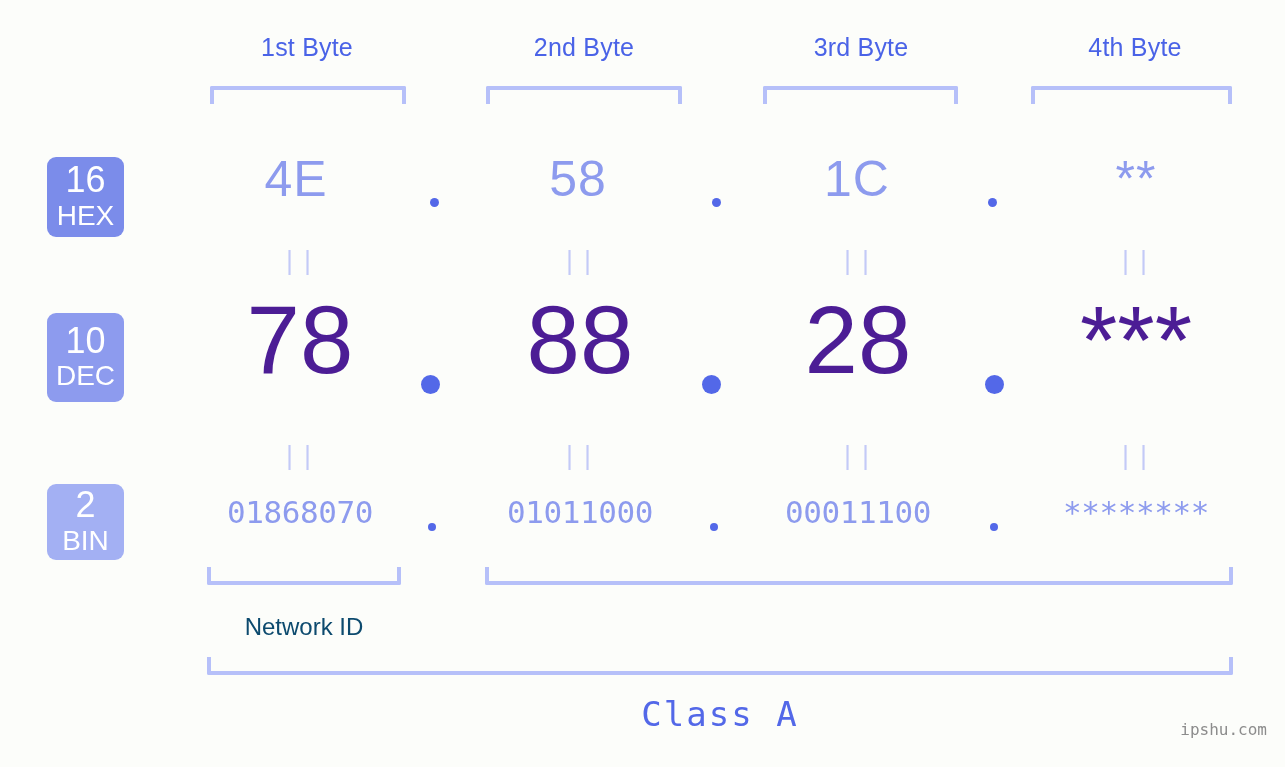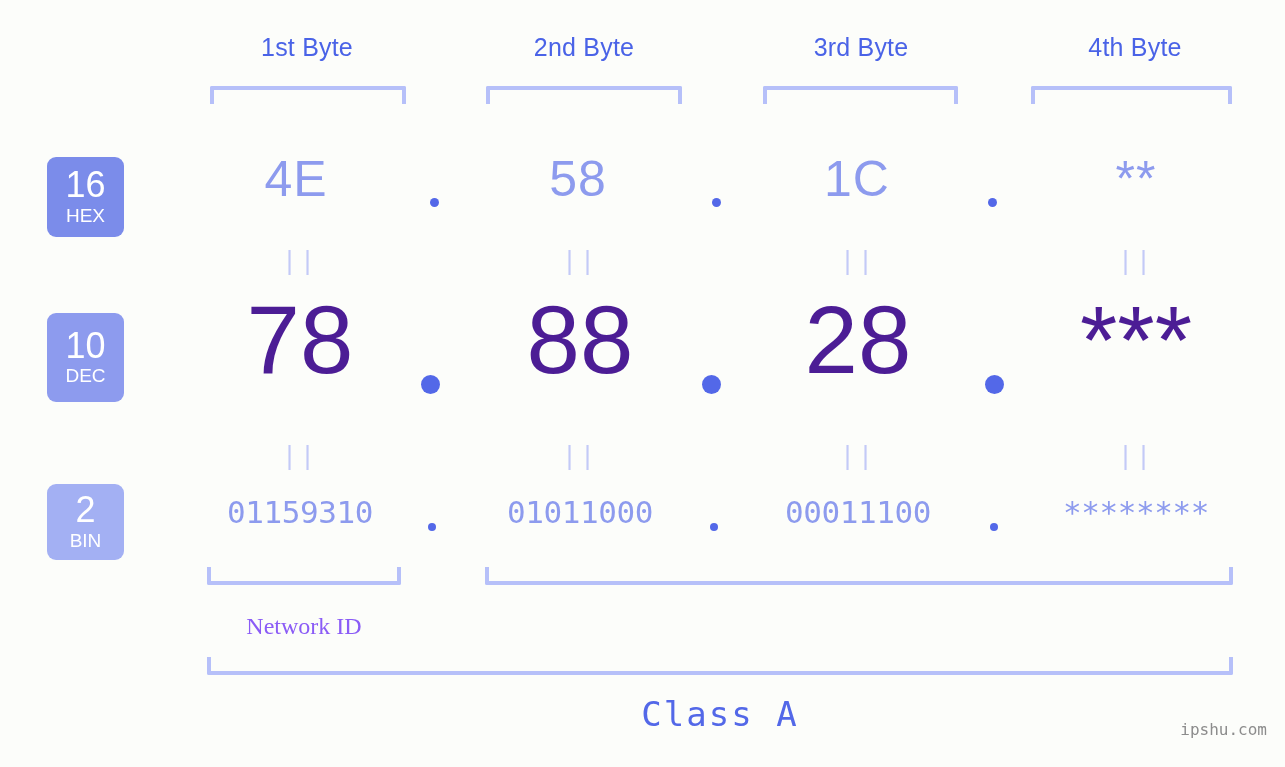--- a/index.html
+++ b/index.html
@@ -67,21 +67,21 @@
     align-items: center;
     justify-content: center;
     line-height: 1;
   }
   .badge .num {
     font-size: 36px;
     font-weight: 400;
     line-height: 1.02;
   }
   .badge .nm {
-    font-size: 19px;
+    font-size: 28px;
     font-weight: 400;
     line-height: 1.15;
     margin-top: 1px;
   }
 
   
   .cell {
     position: absolute;
     text-align: center;
     white-space: nowrap;
@@ -131,22 +131,22 @@
     font-family: "DejaVu Sans Mono", monospace;
     letter-spacing: 3px;
     line-height: 1;
   }
 
   
   .id-label {
     position: absolute;
     text-align: center;
     font-size: 24px;
-    color: #8b5cf6;
-    font-family: Liberation Serif, serif;
+    color: #0c4a6e;
+    font-family: Liberation Sans, sans-serif;
     white-space: nowrap;
   }
 
   .class-label {
     position: absolute;
     text-align: center;
     font-size: 34px;
     color: #5368e8;
     font-family: "DejaVu Sans Mono", monospace;
     letter-spacing: 2px;
@@ -215,21 +215,21 @@
   <div class="dot dec" style="left:421px;"></div>
   <div class="dot dec" style="left:702px;"></div>
   <div class="dot dec" style="left:985px;"></div>
 
   <div class="eq" style="left:200px;  top:443px;">||</div>
   <div class="eq" style="left:480px;  top:443px;">||</div>
   <div class="eq" style="left:758px;  top:443px;">||</div>
   <div class="eq" style="left:1036px; top:443px;">||</div>
 
   <div class="row-bin">
-    <div class="cell" style="left:200px;">01159310</div>
+    <div class="cell" style="left:200px;">01868070</div>
     <div class="cell" style="left:480px;">01011000</div>
     <div class="cell" style="left:758px;">00011100</div>
     <div class="cell" style="left:1036px;">********</div>
   </div>
   <div class="dot bin" style="left:428px;"></div>
   <div class="dot bin" style="left:710px;"></div>
   <div class="dot bin" style="left:990px;"></div>
 
   <div class="bracket-up" style="left:207px; top:567px; width:194px;"></div>
   <div class="bracket-up" style="left:485px; top:567px; width:748px;"></div>

